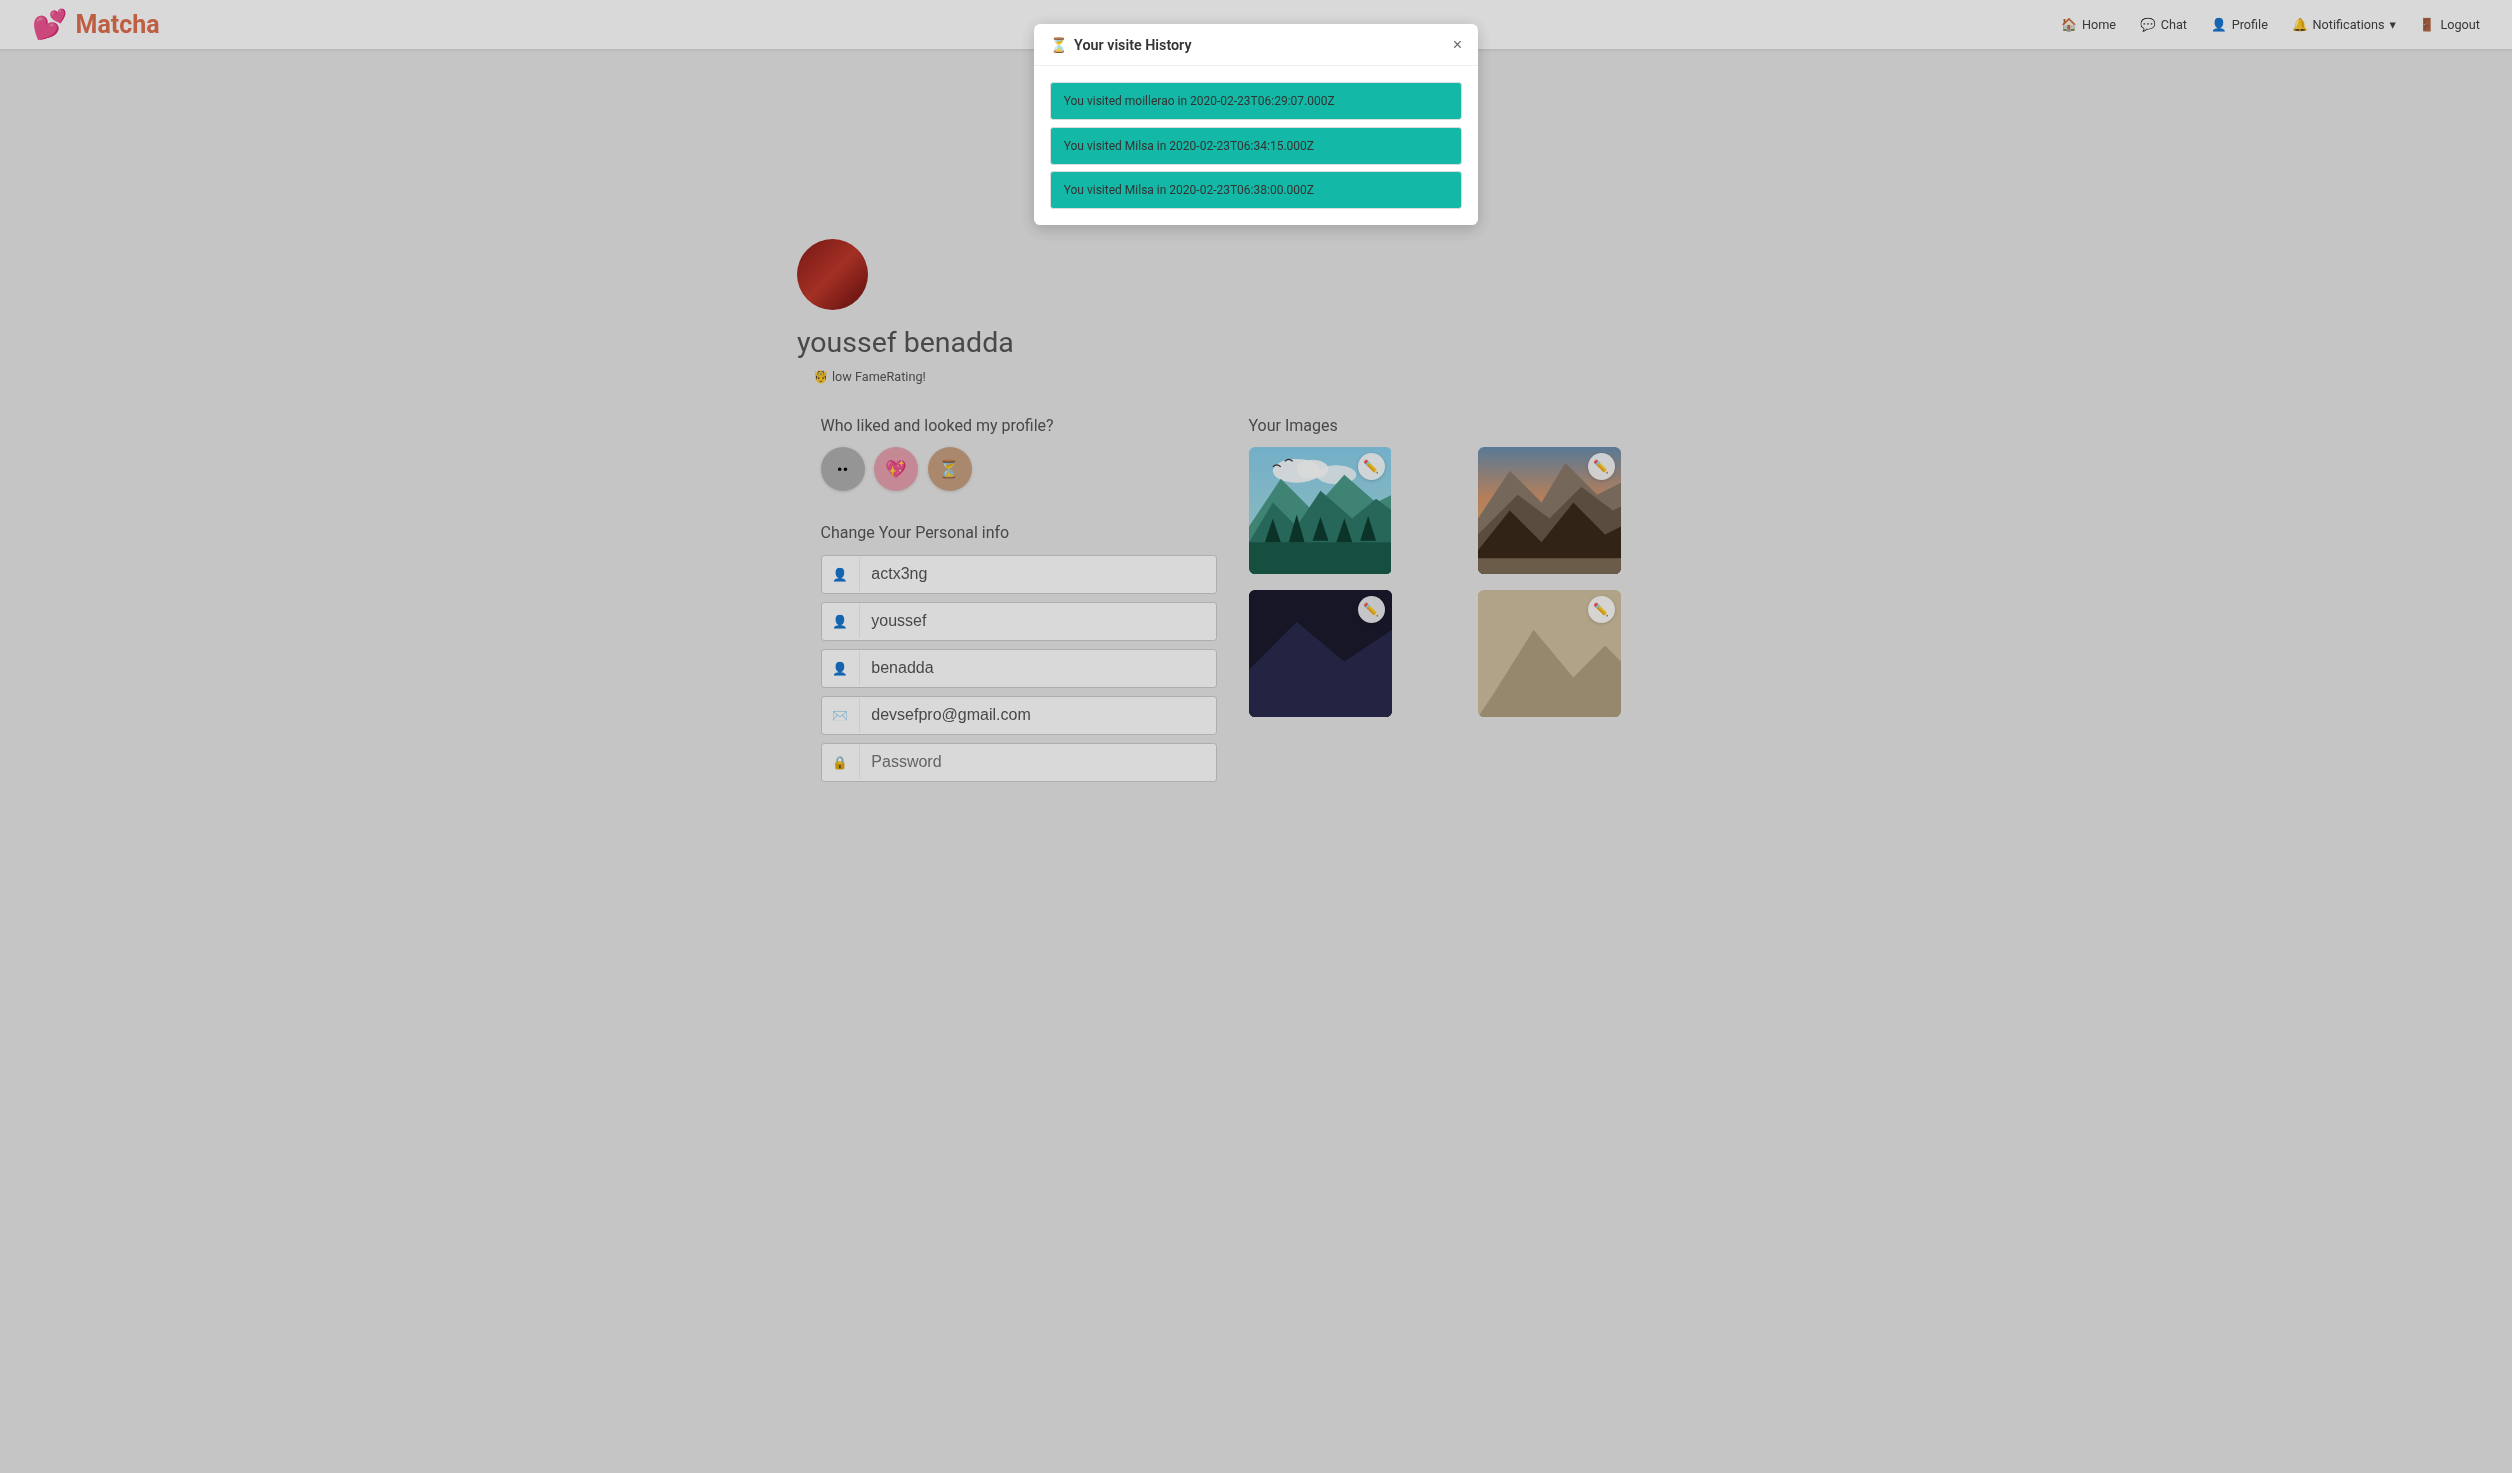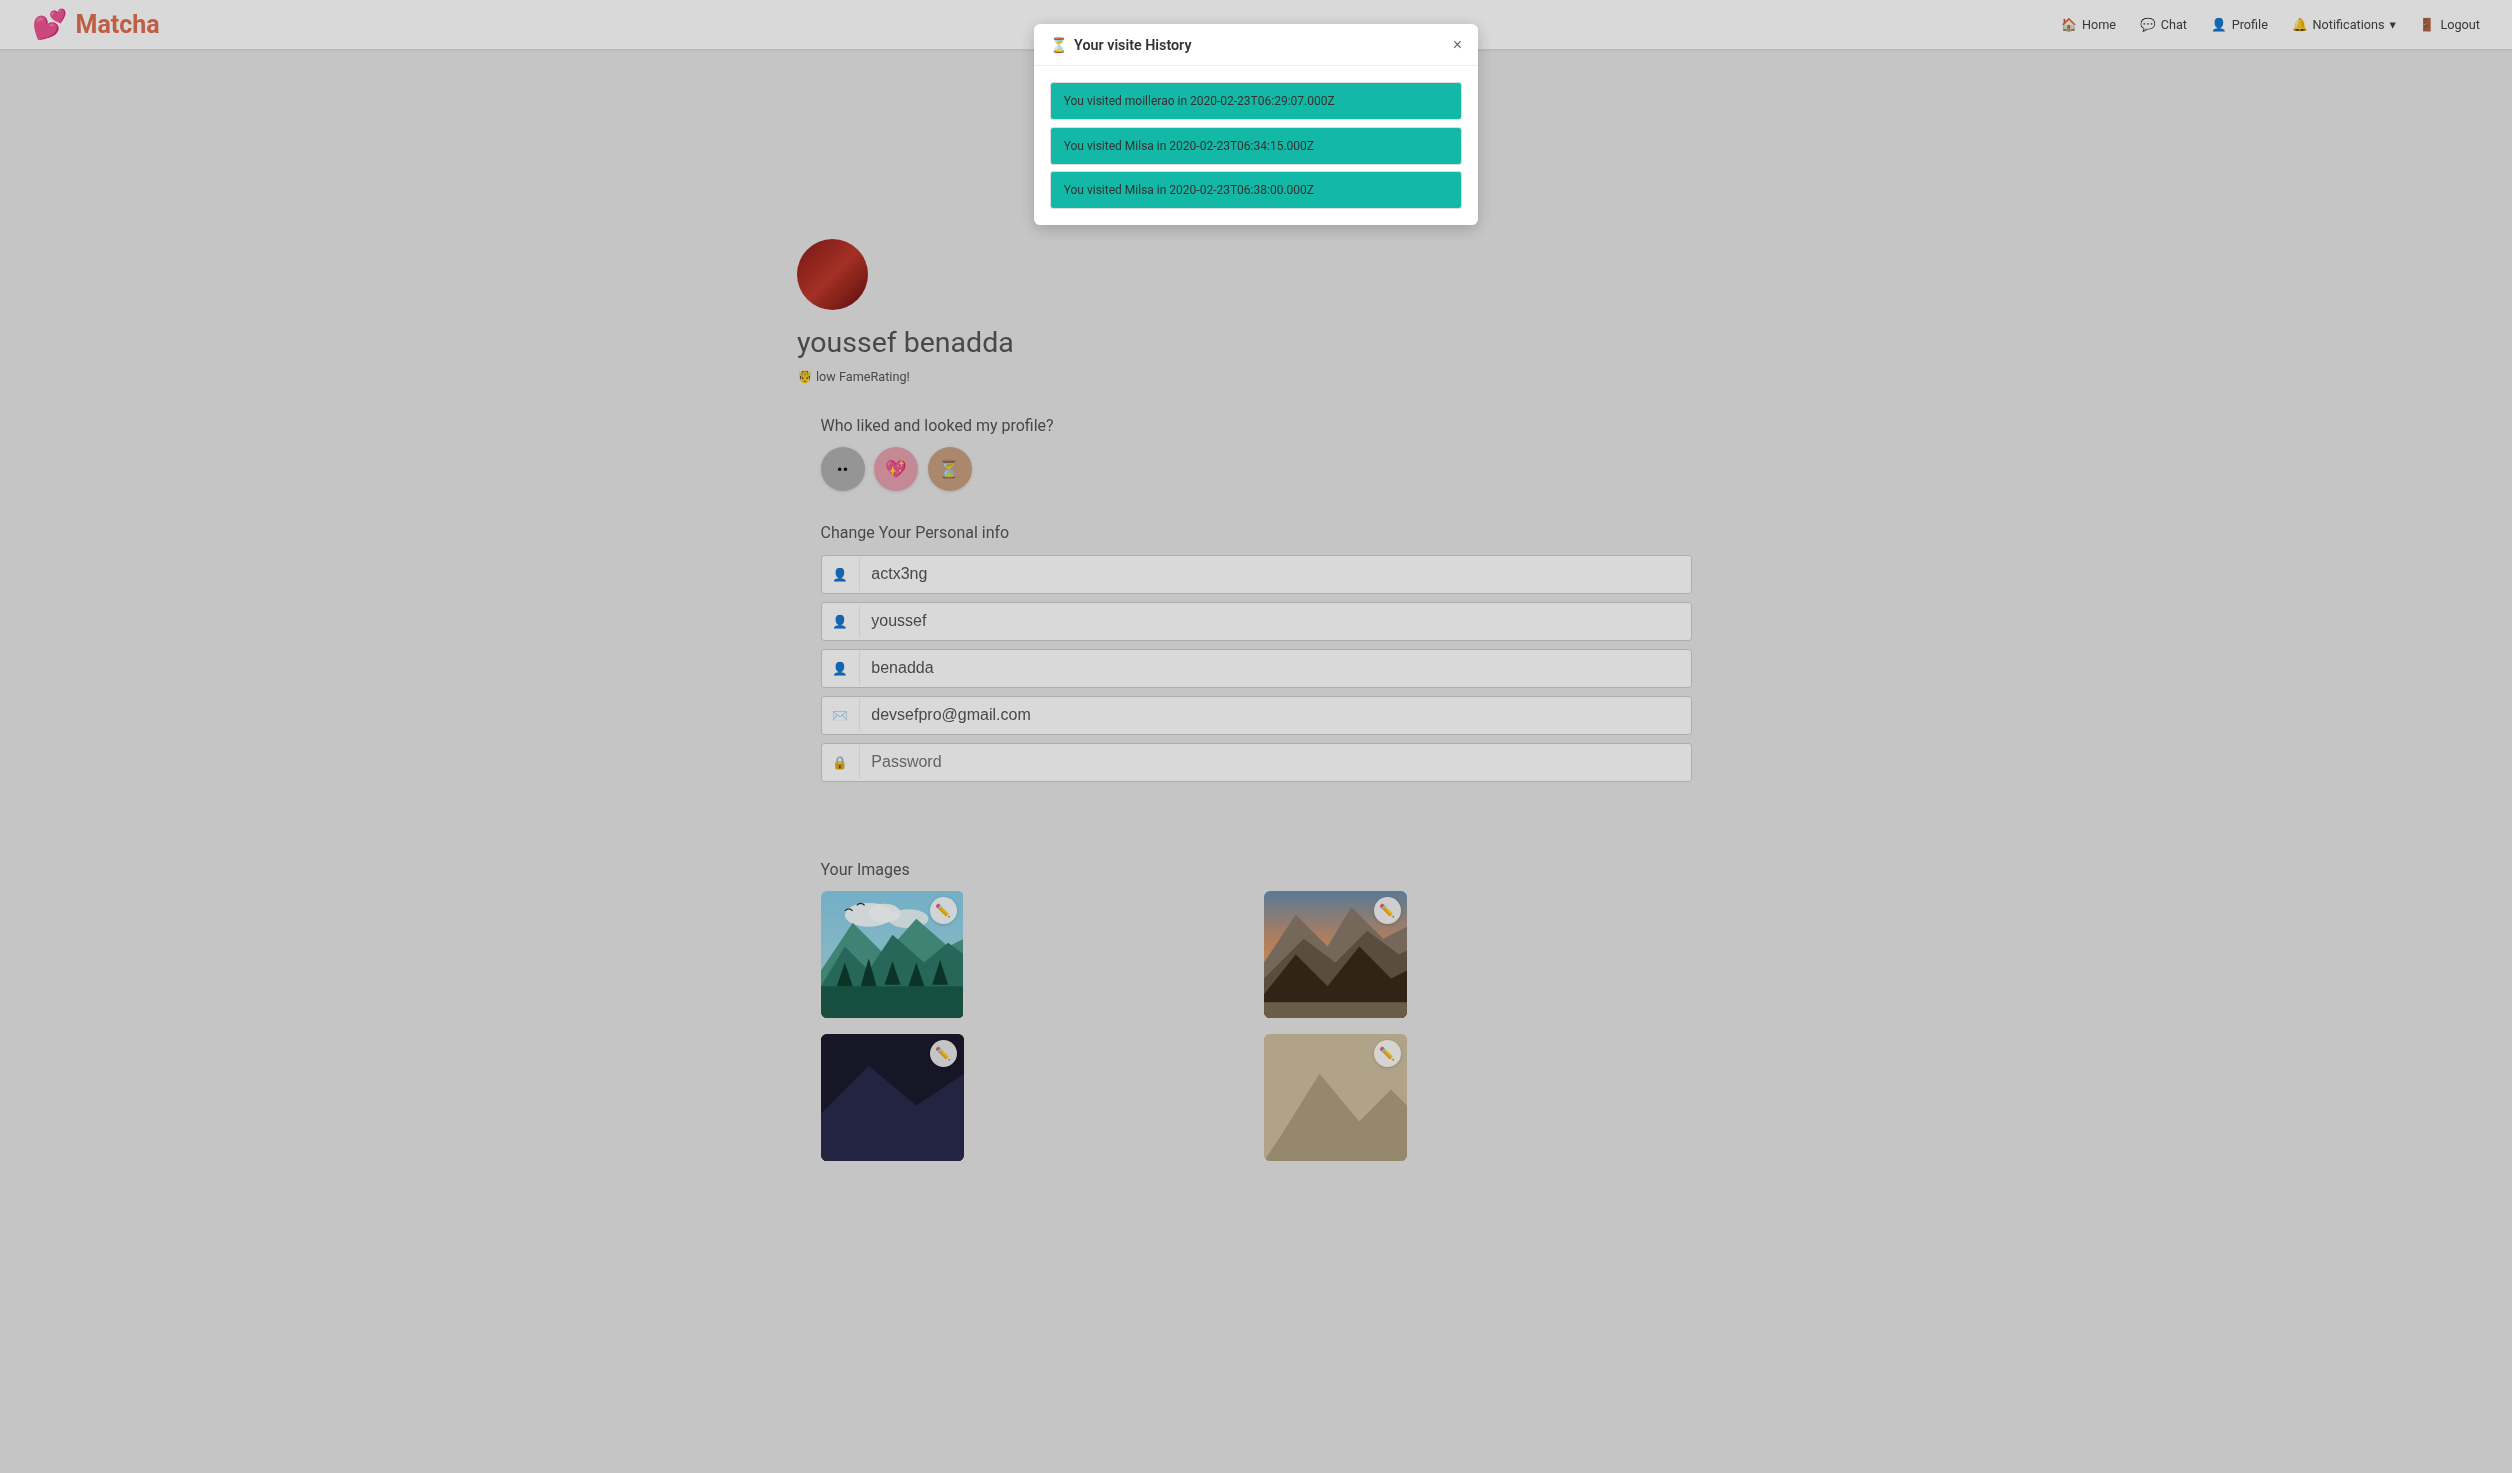--- a/index.html
+++ b/index.html
@@ -138,30 +138,30 @@
     .profile-name {
       font-size: 28.5px;
       font-weight: 400;
       color: #555;
       margin-bottom: 9.5px;
     }
     .fame-rating {
       font-size: 12.7px;
       color: #555;
       margin-bottom: 32px;
+      margin-left: 16px;
     }
 
     
     .main-layout {
       display: flex;
-      gap: 48px;
+      gap: 32px;
       width: 100%;
       max-width: 871px;
       margin: 0 auto;
-      flex-direction: column;
     }
     .left-column {
       flex: 0 0 396px;
     }
     .right-column {
       flex: 1;
     }
 
     
     .section-title {

